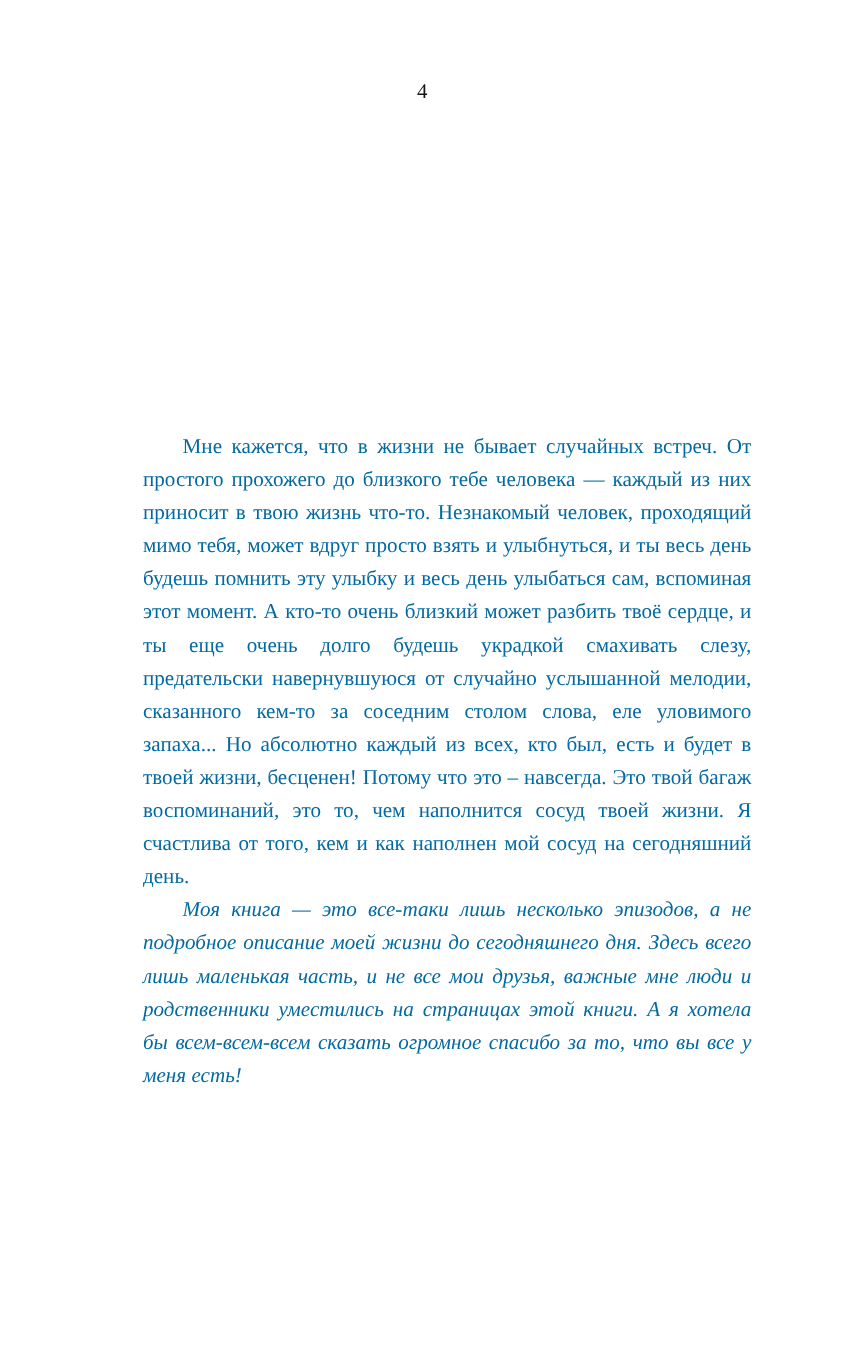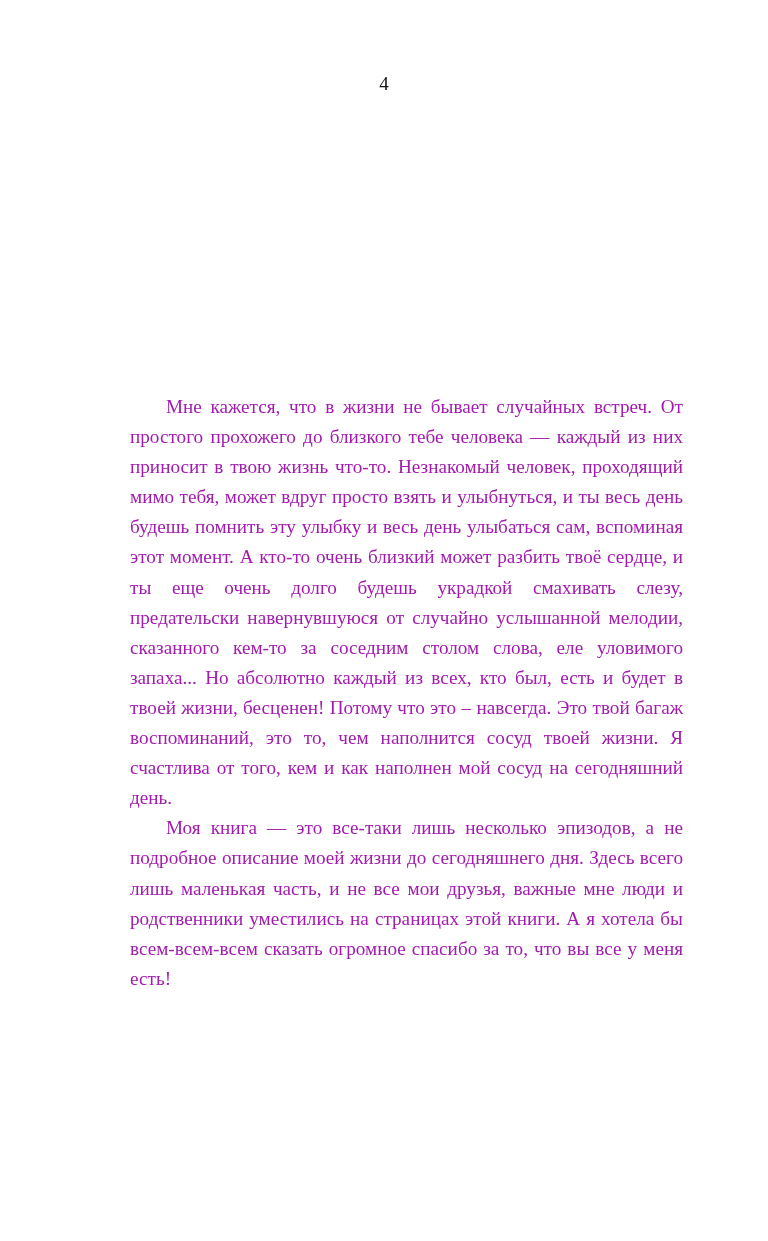--- a/index.html
+++ b/index.html
@@ -38,27 +38,28 @@
     left: 130px;
     width: 553px;
   }
   .para {
     margin: 0;
     text-align: justify;
     text-justify: inter-word;
     text-indent: 36px;
     font-size: 19.2px;
     line-height: 30.1px;
-    color: #a21caf;
+    color: #0369a1;
     word-spacing: 0.1px;
     hyphens: manual;
     -webkit-hyphens: manual;
   }
   .para + .para {
     margin-top: 0;
+    font-style: italic;
   }
 </style>
 </head>
 <body>
 
 <div class="page">
 
   <div class="page-number">4</div>
 
   <div class="text-block">

